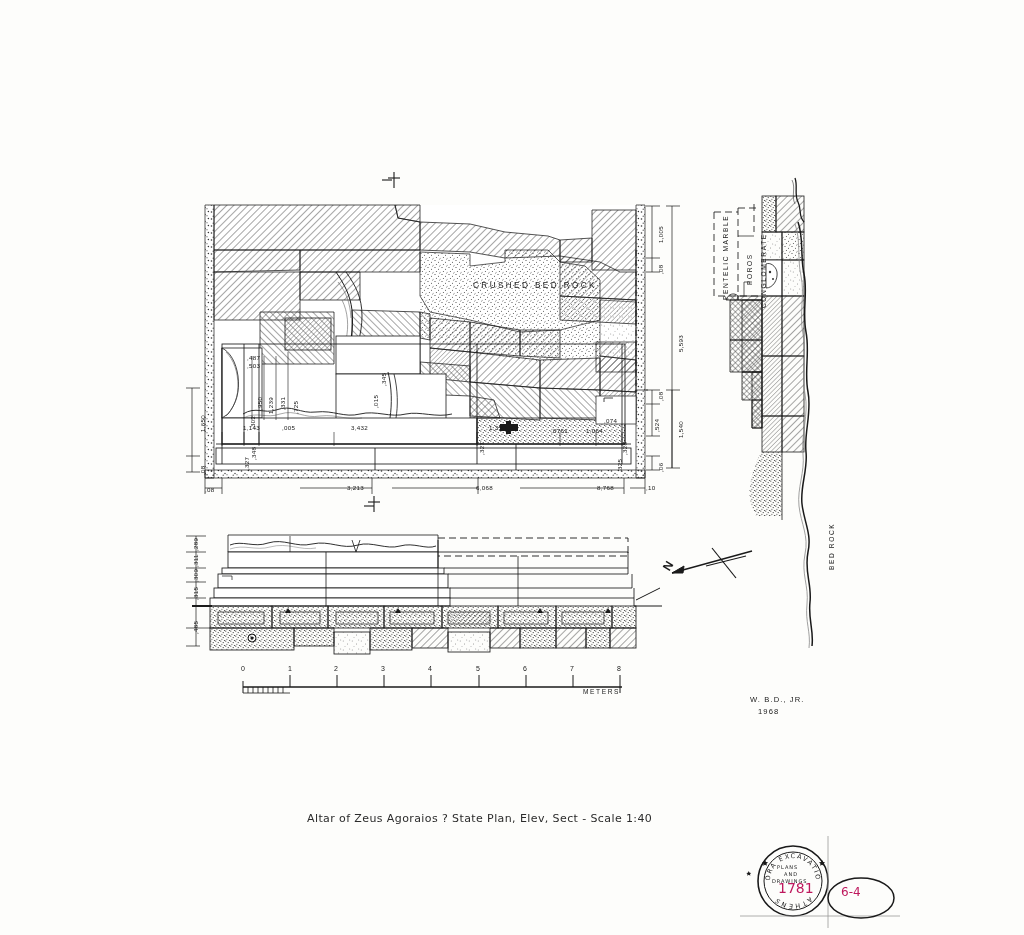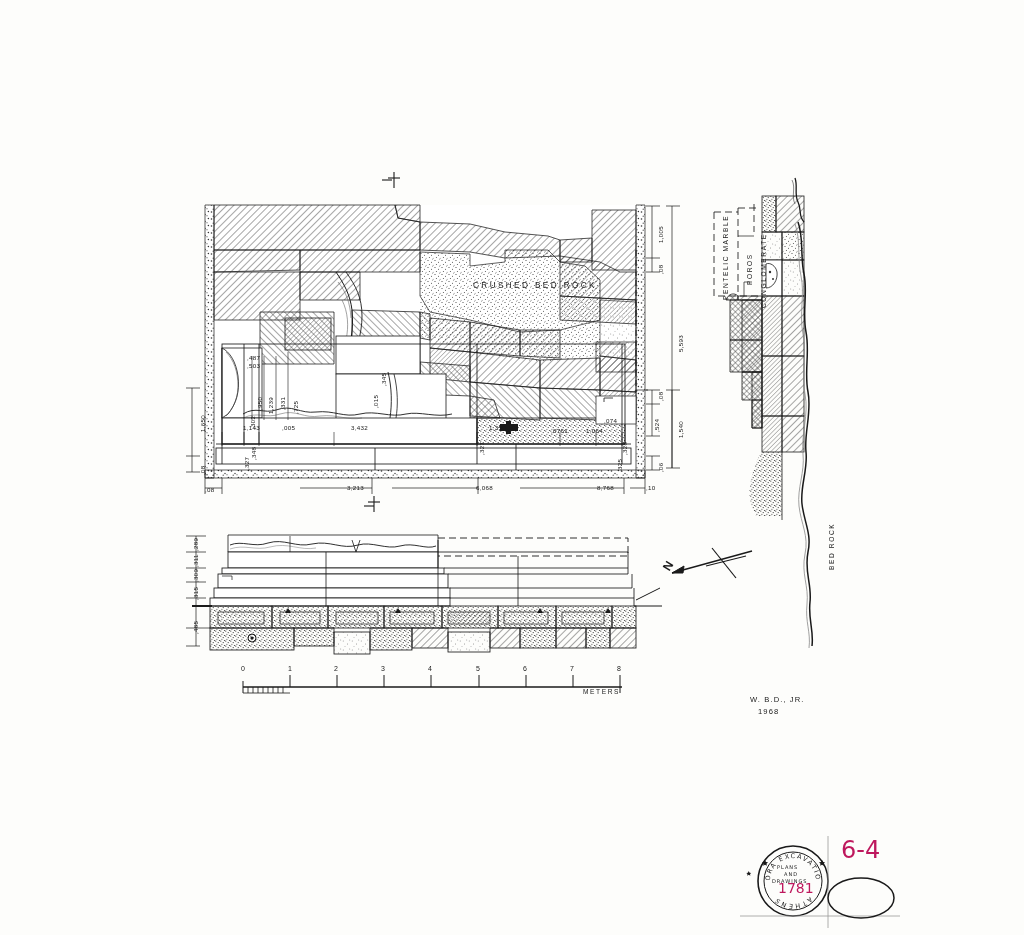--- a/index.html
+++ b/index.html
@@ -523,16 +523,17 @@
 <div class="lbl scale-num" style="left:523px;top:665px;">6</div>
 <div class="lbl scale-num" style="left:570px;top:665px;">7</div>
 <div class="lbl scale-num" style="left:617px;top:665px;">8</div>
 <div class="lbl meters" style="left:583px;top:688px;">METERS</div>
 
 <div class="lbl sig" style="left:750px;top:667px;">W. B.D., JR.</div>
 <div class="lbl sig" style="left:758px;top:679px;">1968</div>
 
 <div class="lbl stampnum" style="left:778px;top:880px;font-size:14px;">1781</div>
 
-<div class="lbl stampnum" style="left:841px;top:836px;font-size:24px;">6-4</div>
-
+<div class="lbl stampnum" style="left:841px;top:885px;font-size:12px;">6-4</div>
+
+<div class="lbl hand" style="left:307px;top:812px;">Altar of Zeus Agoraios ?   State Plan, Elev, Sect - Scale 1:40</div>
 
 </div>
 
 </body></html>

